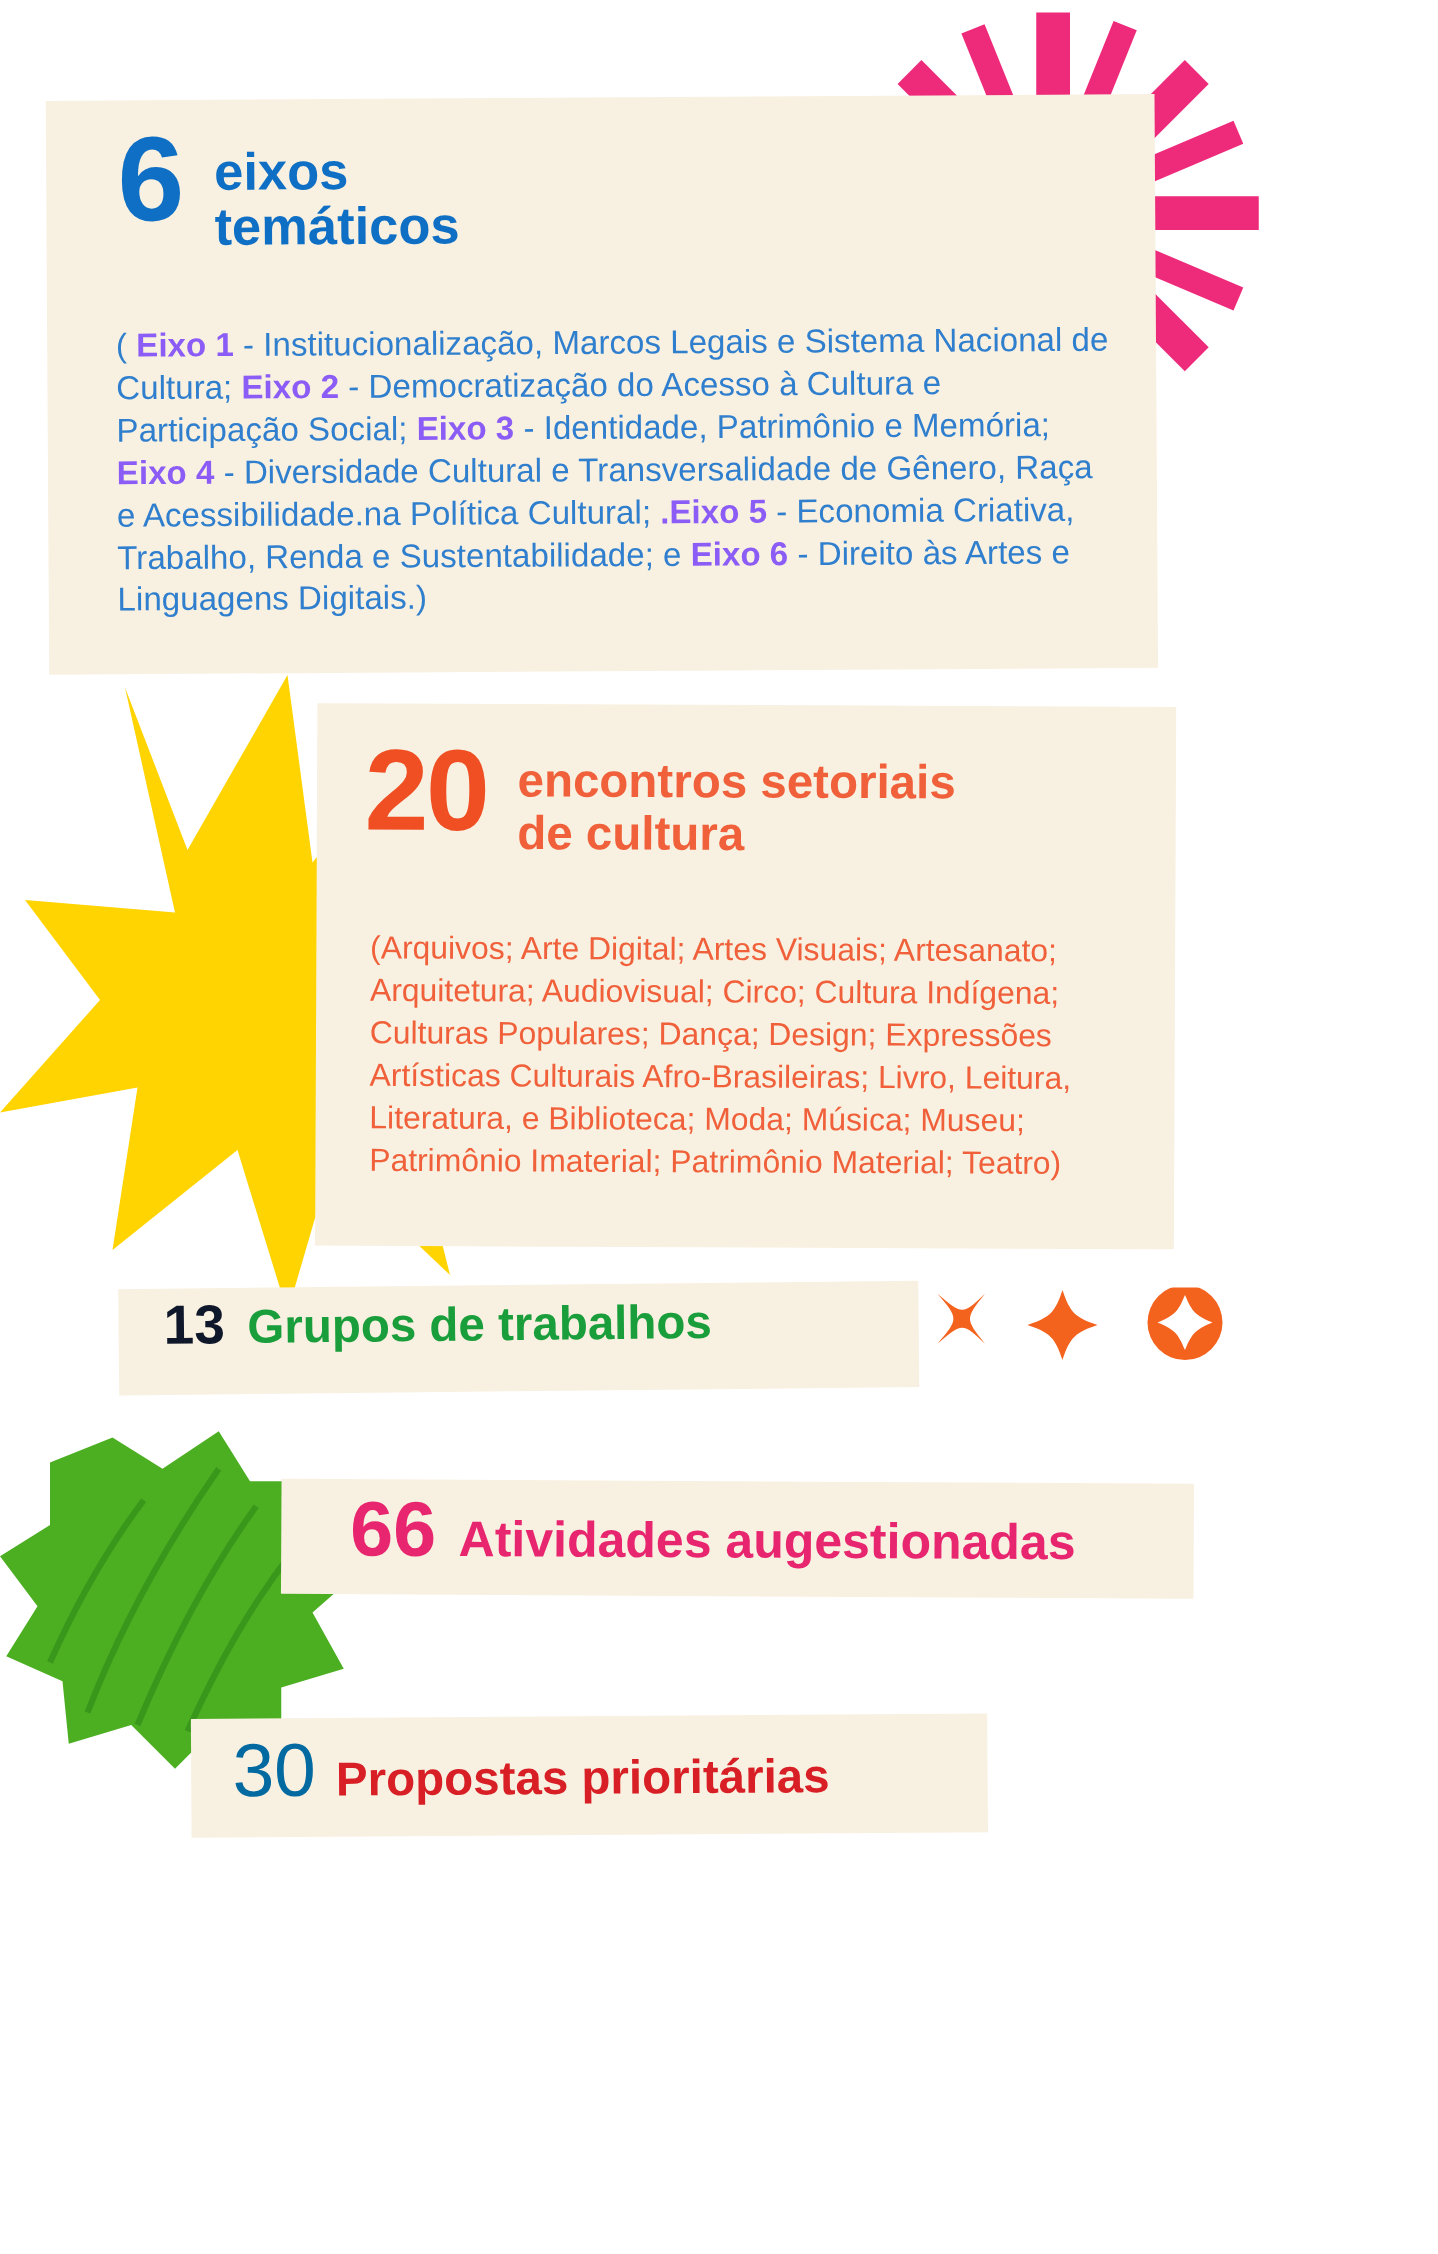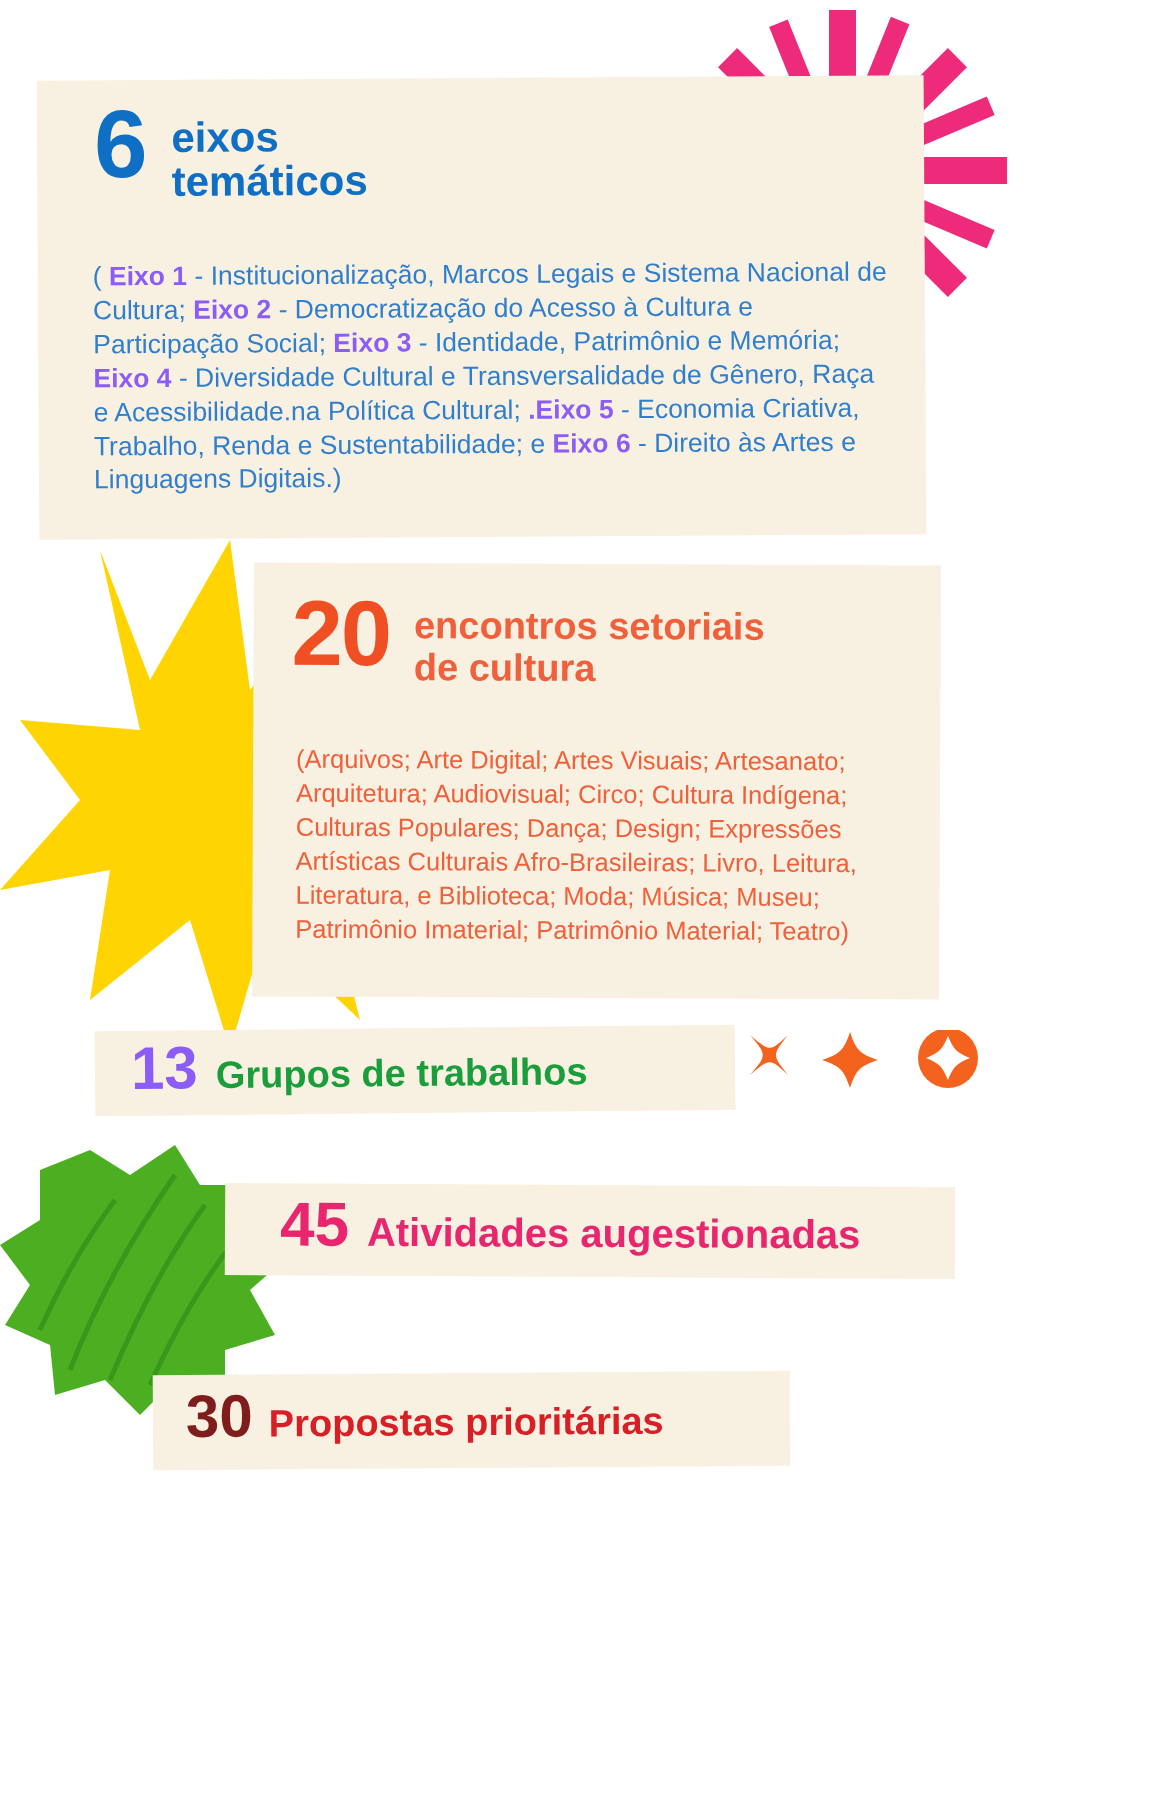--- a/index.html
+++ b/index.html
@@ -122,23 +122,23 @@
     transform: rotate(-0.6deg);
   }
   #block-grupos .row {
     position: absolute;
     left: 36px;
     top: 8px;
     display: flex;
     align-items: baseline;
   }
   #block-grupos .big-num {
-    font-size: 60px;
-    font-weight: bold;
-    color: #8b5cf6;
+    font-size: 44px;
+    font-weight: bold;
+    color: #0f172a;
     line-height: 1;
   }
   #block-grupos .head-label {
     font-size: 38px;
     font-weight: 600;
     color: #1a9e3c;
     margin-left: 18px;
   }
 
   
@@ -179,22 +179,22 @@
   }
   #block-propostas .row {
     position: absolute;
     left: 33px;
     top: 12px;
     display: flex;
     align-items: baseline;
   }
   #block-propostas .big-num {
     font-size: 60px;
-    font-weight: bold;
-    color: #7f1d1d;
+    font-weight: normal;
+    color: #0369a1;
     line-height: 1;
     text-align: center;
   }
   #block-propostas .head-label {
     font-size: 38px;
     font-weight: 600;
     color: #d81f26;
     margin-left: 16px;
   }
 
@@ -273,21 +273,21 @@
 
   <div id="block-grupos" class="card">
     <div class="row">
       <span class="big-num">13</span>
       <span class="head-label">Grupos de trabalhos</span>
     </div>
   </div>
 
   <div id="block-atividades" class="card">
     <div class="row">
-      <span class="big-num">45</span>
+      <span class="big-num">66</span>
       <span class="head-label">Atividades augestionadas</span>
     </div>
   </div>
 
   <div id="block-propostas" class="card">
     <div class="row">
       <span class="big-num">30</span>
       <span class="head-label">Propostas prioritárias</span>
     </div>
   </div>

